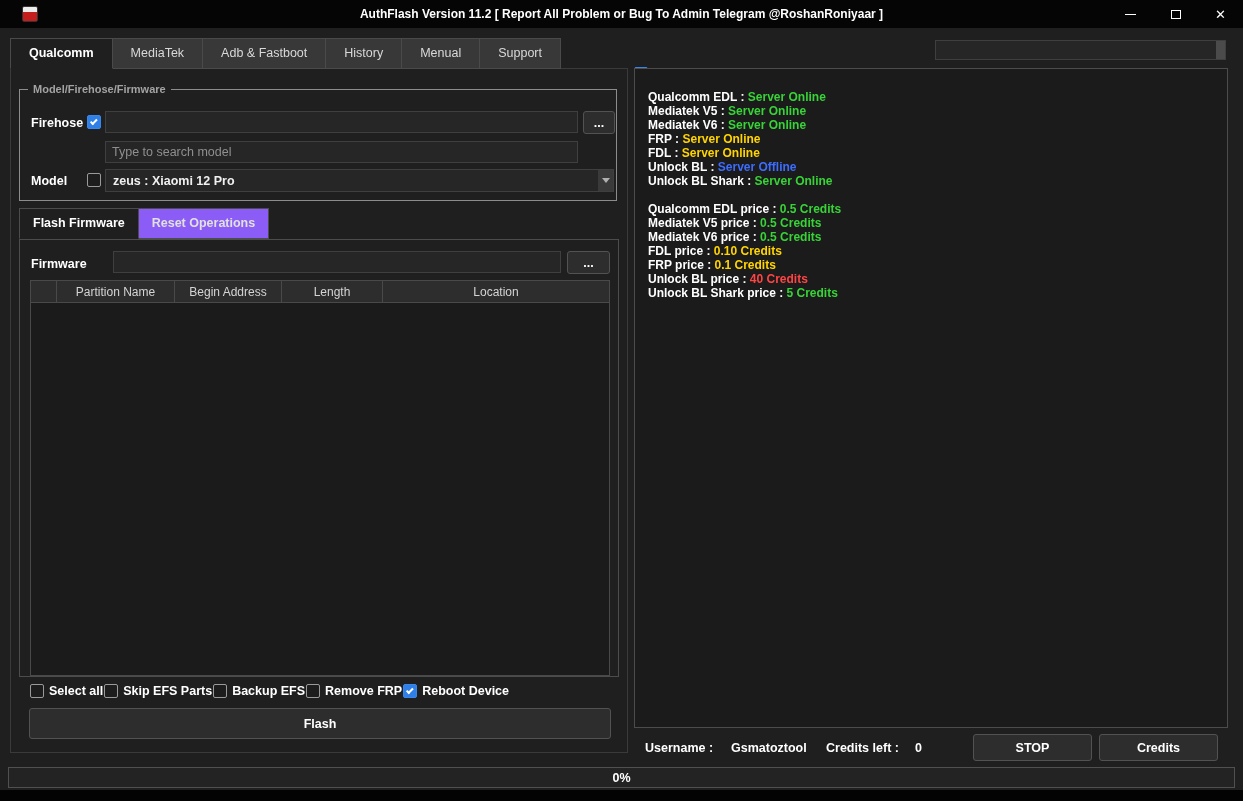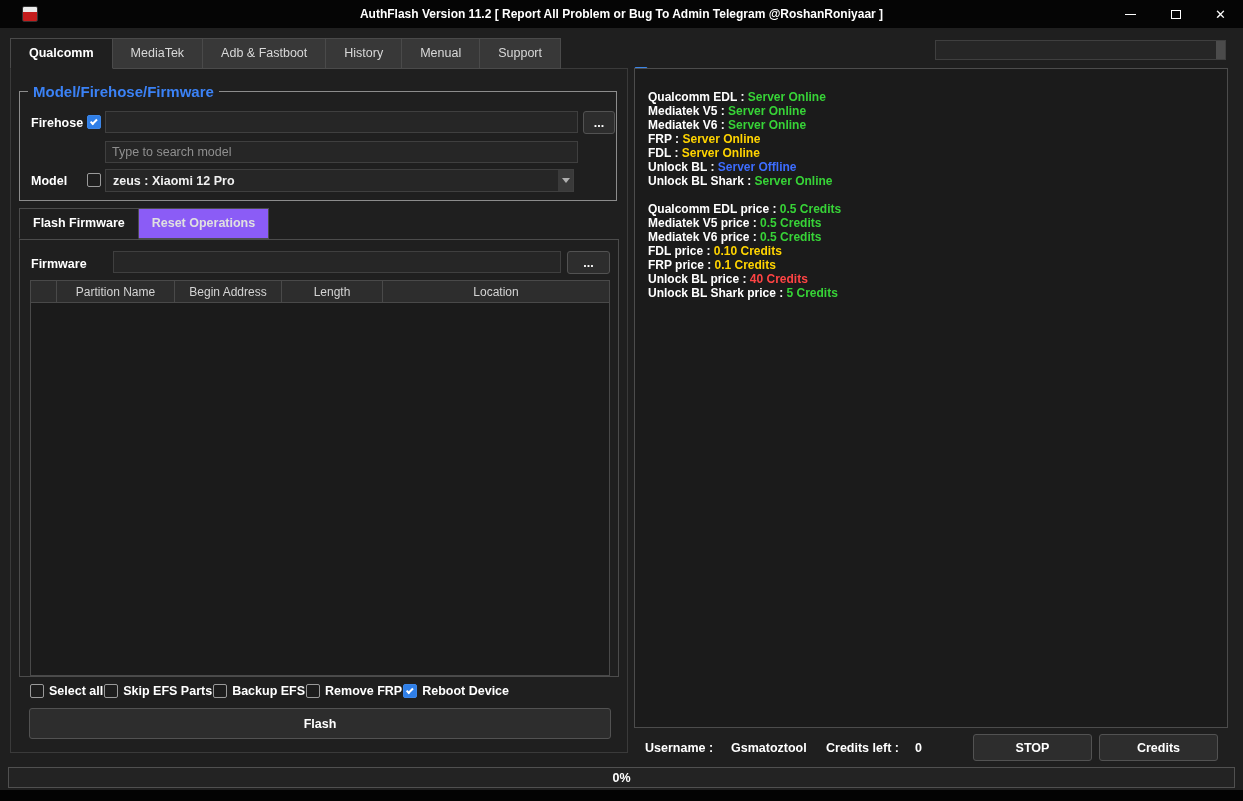--- a/index.html
+++ b/index.html
@@ -41,30 +41,30 @@
          border-radius:3px; display:flex; align-items:center; justify-content:center; cursor:pointer; }
   .checkbox { width:14px; height:14px; border:1px solid #9a9a9a; background:#1d1d1d; border-radius:2px;
               display:inline-flex; align-items:center; justify-content:center; flex:none; }
   .checkbox.checked { background:#2f7fe8; border-color:#3c86e8; }
   .tick { width:7px; height:4px; border-left:2px solid #fff; border-bottom:2px solid #fff;
           transform:rotate(-45deg) translate(0,-1px); display:block; }
 
   
   .left-pane { position:absolute; left:10px; top:68px; width:618px; height:685px; border:1px solid #3a3a3a; }
   .groupbox { position:absolute; left:8px; top:14px; width:598px; height:118px; border:1px solid #8c8c8c; }
-  .groupbox legend { margin-left:8px; padding:0 5px; font-size:15px; font-weight:bold; color:#3b82f6; }
+  .groupbox legend { margin-left:8px; padding:0 5px; font-size:11px; font-weight:bold; color:#a3a3a3; }
 
   .pos-firehose-label { position:absolute; left:20px; top:47px; }
   .pos-firehose-cb { position:absolute; left:76px; top:46px; }
   .pos-firehose-input { position:absolute; left:94px; top:42px; width:473px; height:22px; }
   .pos-firehose-browse { position:absolute; left:572px; top:42px; width:32px; height:23px; }
   .pos-search-input { position:absolute; left:94px; top:72px; width:473px; height:22px; }
   .pos-model-label { position:absolute; left:20px; top:105px; }
   .pos-model-cb { position:absolute; left:76px; top:104px; }
-  .pos-model-combo { position:absolute; left:94px; top:100px; width:469px; height:23px;gap:33px; }
+  .pos-model-combo { position:absolute; left:94px; top:100px; width:509px; height:23px;gap:33px; }
 
   .combo { background:#262626; border:1px solid #3f3f3f; display:flex; align-items:center; cursor:pointer; }
   .combo-text { flex:1; padding:0 7px; font-size:12.5px; font-weight:bold; color:#f0f0f0; white-space:nowrap; overflow:hidden; }
   .combo-arrow-wrap { width:15px; align-self:stretch; background:#3a3a3a; display:flex; align-items:center; justify-content:center; }
   .combo-arrow { width:0; height:0; border-left:4px solid transparent; border-right:4px solid transparent; border-top:5px solid #b0b0b0; }
 
   .subtabbar { position:absolute; left:8px; top:139px; display:flex; z-index:2; }
   .subtab { height:31px; line-height:29px; padding:0 13px; background:#8b5cf6; border:1px solid #4c4c4c; border-left:none;
             color:#e0e0e0; font-size:12.5px; font-weight:bold; cursor:pointer; }
   .subtab:first-child { border-left:1px solid #4c4c4c; }

